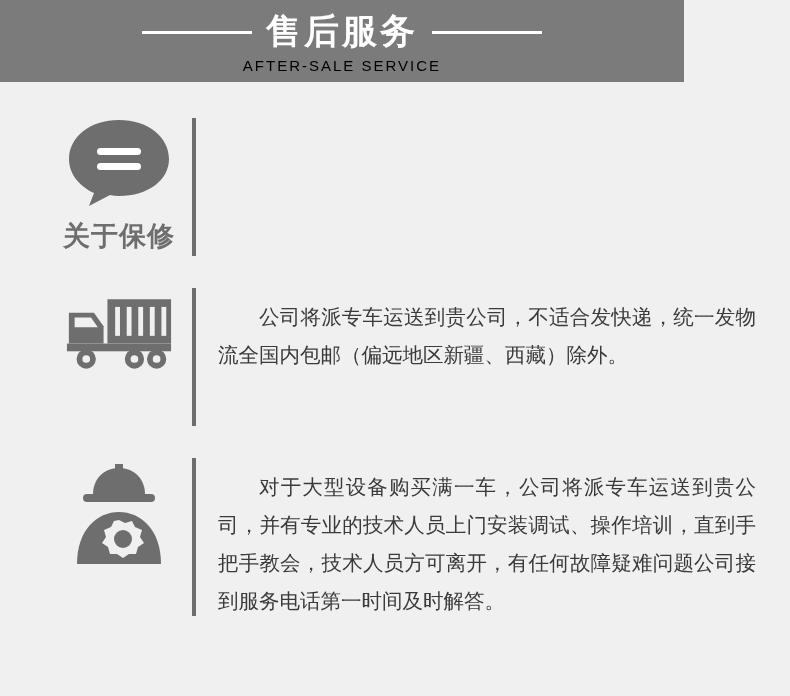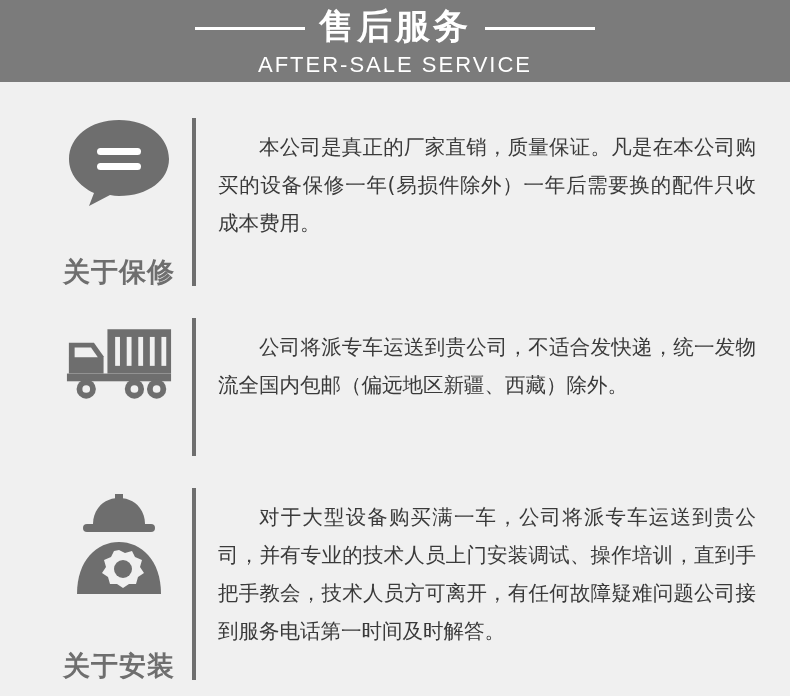--- a/index.html
+++ b/index.html
@@ -13,21 +13,21 @@
     position: relative;
     width: 790px;
     height: 696px;
     background: #f0f0f0;
     overflow: hidden;
   }
 
   
   .header {
     position: relative;
-    width: 790px;
+    width: 684px;
     height: 82px;
     background: #7b7b7b;
     display: flex;
     flex-direction: column;
     align-items: center;
     justify-content: center;
   }
   .header-title-row {
     display: flex;
     align-items: center;
@@ -46,22 +46,22 @@
   .header-title {
     color: #ffffff;
     font-size: 35px;
     font-weight: bold;
     letter-spacing: 3px;
     line-height: 40px;
     font-family: "DejaVu Sans", "Liberation Sans", sans-serif;
     white-space: nowrap;
   }
   .header-sub {
-    color: #ffffff;
-    font-size: 22px;
+    color: #000000;
+    font-size: 15px;
     letter-spacing: 2px;
     margin-top: 4px;
     font-family: "Liberation Sans", sans-serif;
     white-space: nowrap;
   }
 
   
   .content {
     padding: 22px 0 0 0;
   }
@@ -72,21 +72,20 @@
     margin-bottom: 20px;
     min-height: 150px;
   }
   .icon-col {
     width: 146px;
     flex: 0 0 146px;
     display: flex;
     flex-direction: column;
     align-items: center;
     padding-top: 6px;
-    gap: 36px;
   }
   .icon-box {
     width: 108px;
     height: 92px;
     display: flex;
     align-items: center;
     justify-content: center;
   }
   .icon-label {
     margin-top: 10px;
@@ -147,23 +146,20 @@
         <div class="icon-box">
           <svg width="104" height="88" viewBox="0 0 104 88">
             <path d="M52 2 C23 2 2 19 2 41 C2 56 12 68 27 75 L22 88 L43 77 C46 77.6 49 78 52 78 C81 78 102 62 102 41 C102 19 81 2 52 2 Z" fill="#6e6e6e"></path>
             <rect x="30" y="30" width="44" height="7" rx="3.5" fill="#ffffff"></rect>
             <rect x="30" y="45" width="44" height="7" rx="3.5" fill="#ffffff"></rect>
           </svg>
         </div>
         <div class="icon-label">关于保修</div>
       </div>
       <div class="divider"></div>
-      <div class="text-col">
-        <p class="para">本公司是真正的厂家直销，质量保证。凡是在本公司购买的设备保修一年(易损件除外）一年后需要换的配件只收成本费用。</p>
-      </div>
     </div>
 
     <div class="section section-2">
       <div class="icon-col">
         <div class="icon-box">
           <svg width="112" height="76" viewBox="0 0 112 76">
 
             <path d="M44 4 L110 4 L110 50 L44 50 Z" fill="#6e6e6e"></path>
             <g fill="#f0f0f0">
               <rect x="52" y="12" width="5" height="30"></rect>
@@ -203,21 +199,20 @@
             <rect x="16" y="30" width="72" height="8" rx="4" fill="#6e6e6e"></rect>
 
             <path d="M10 100 C10 66 30 48 52 48 C74 48 94 66 94 100 Z" fill="#6e6e6e"></path>
 
             <g fill="#f0f0f0">
               <path d="M52 56 L58 59 L65 57 L68 63 L75 66 L73 73 L77 79 L71 83 L69 90 L62 90 L56 94 L50 90 L43 90 L41 83 L35 79 L39 73 L37 66 L44 63 L47 57 L52 56 Z"></path>
             </g>
             <circle cx="56" cy="75" r="9" fill="#6e6e6e"></circle>
           </svg>
         </div>
-        <div class="icon-label">关于安装</div>
       </div>
       <div class="divider"></div>
       <div class="text-col">
         <p class="para">对于大型设备购买满一车，公司将派专车运送到贵公司，并有专业的技术人员上门安装调试、操作培训，直到手把手教会，技术人员方可离开，有任何故障疑难问题公司接到服务电话第一时间及时解答。</p>
       </div>
     </div>
 
   </div>
 </div>
 

